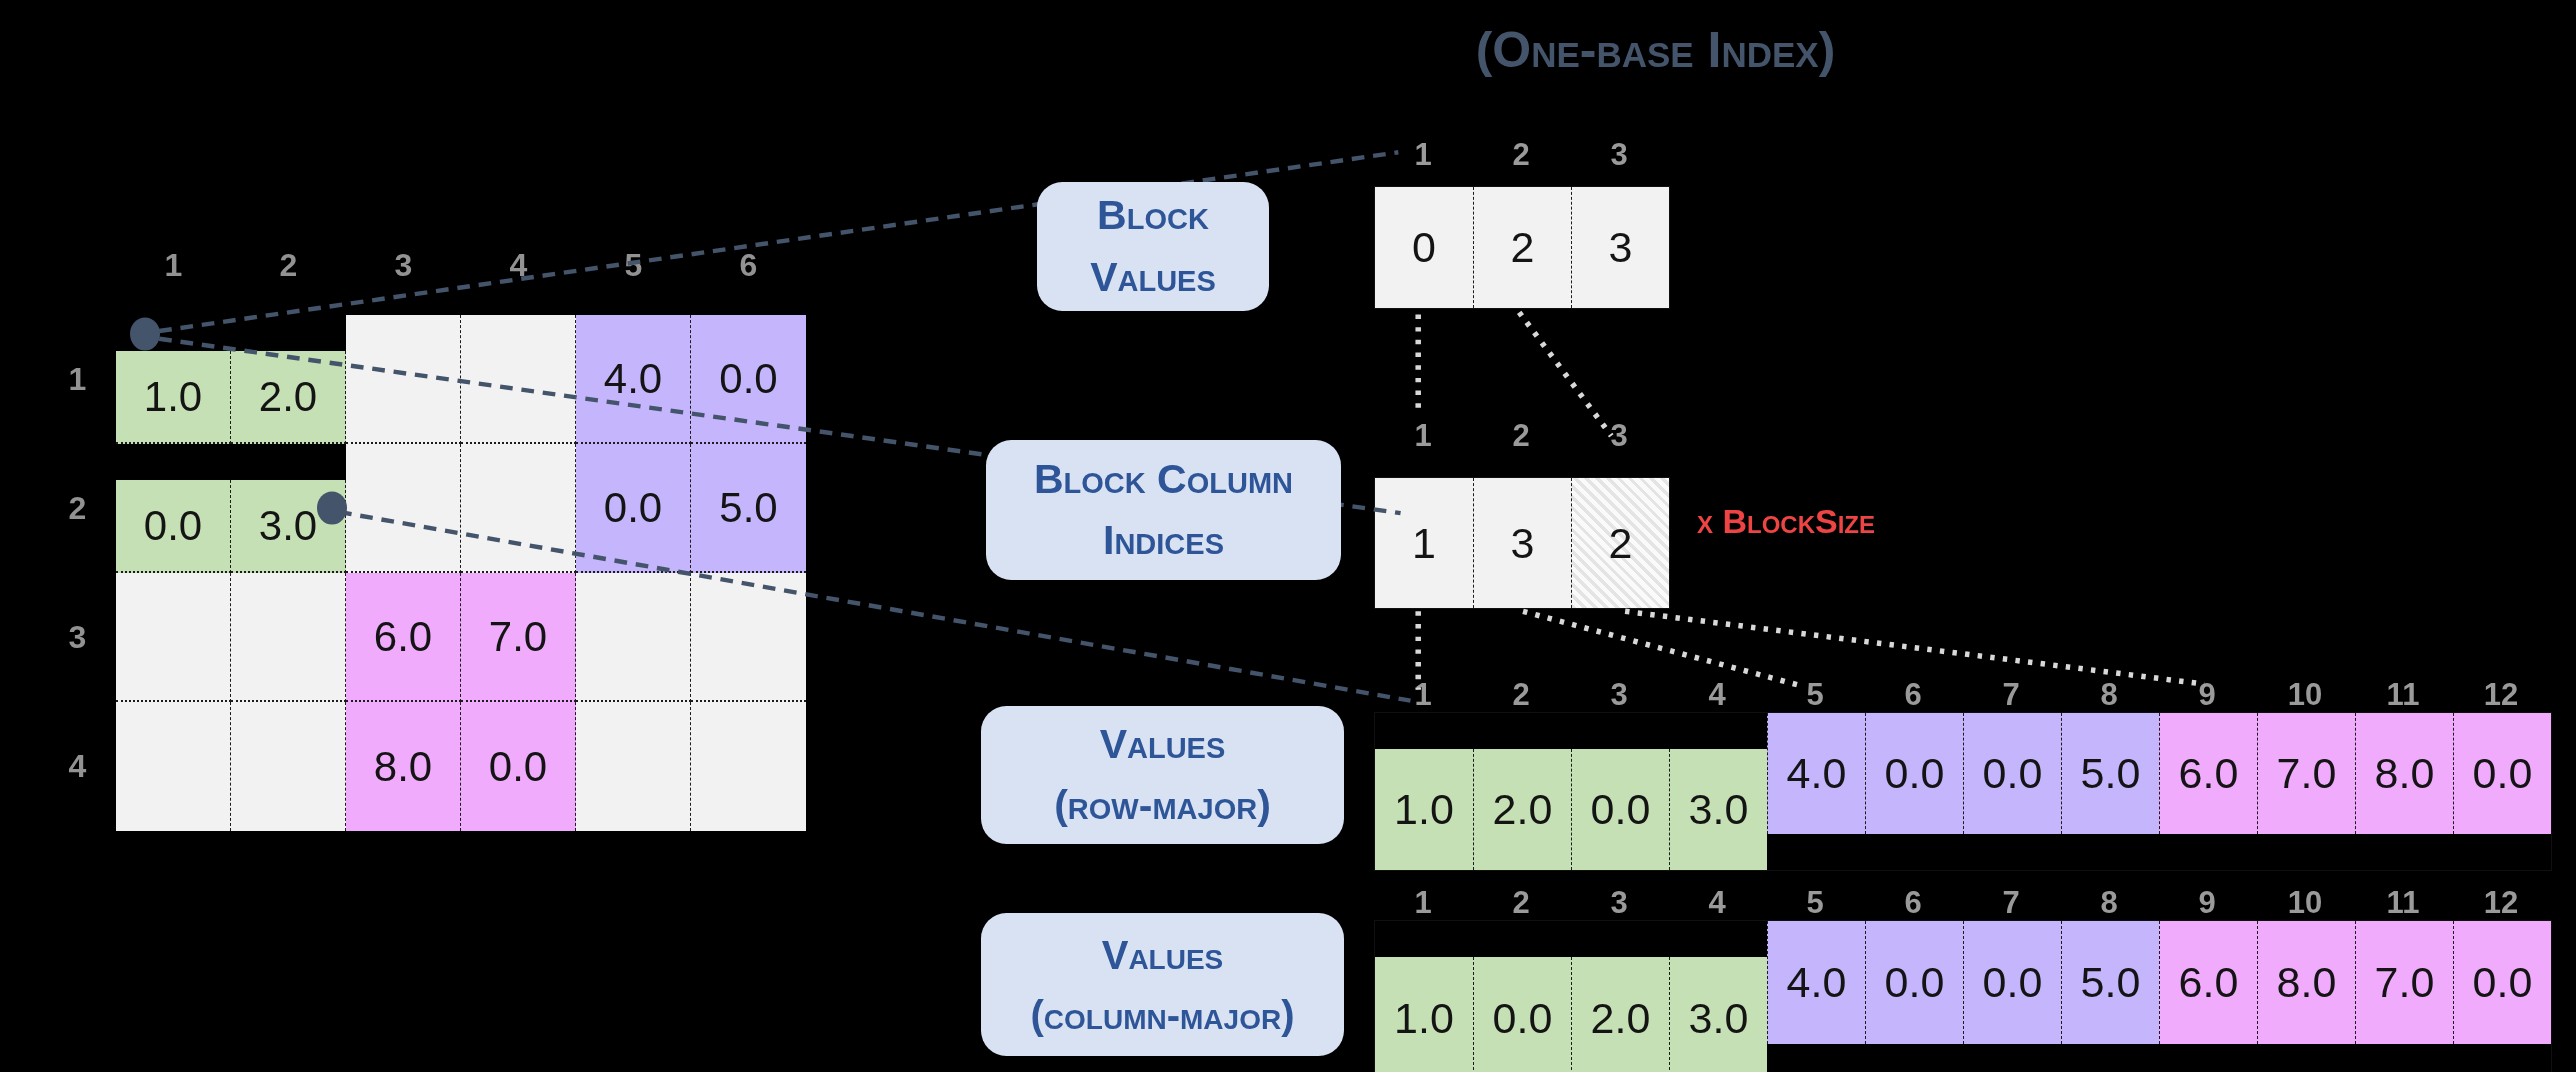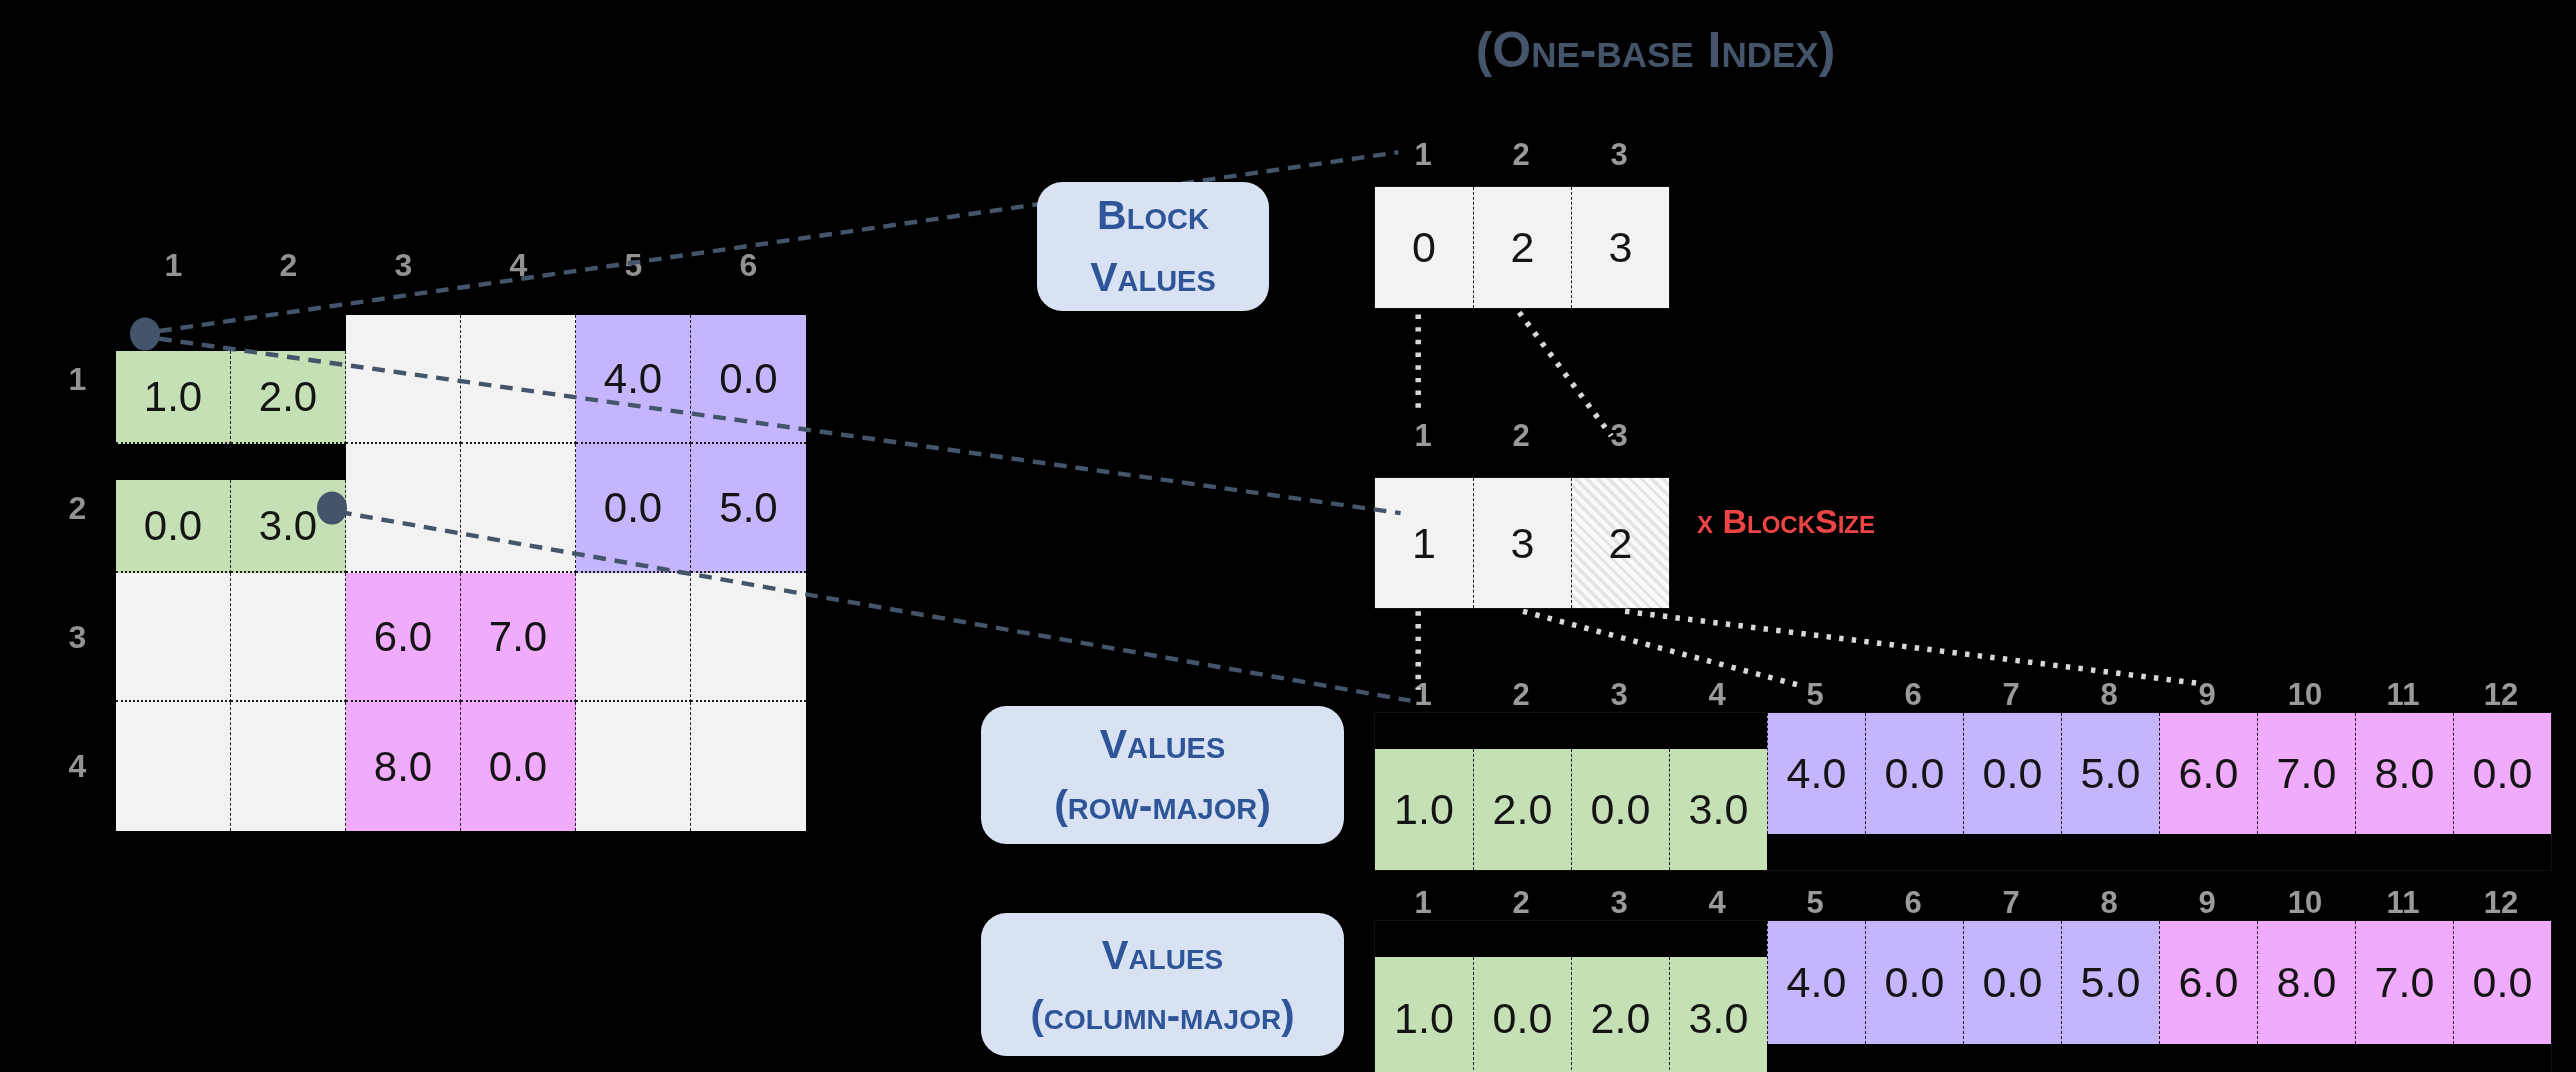--- a/index.html
+++ b/index.html
@@ -122,20 +122,24 @@
     <line x1="2945" y1="1108" x2="3995" y2="1240" stroke="#d8d8d8" stroke-width="10" stroke-dasharray="8 15"></line>
   </svg>
 
   <span class="dot dot-a"></span>
   <span class="dot dot-b"></span>
 
   <div class="lbox box-bo">
     <div>Block</div>
     <div>Values</div>
   </div>
+  <div class="lbox box-bci">
+    <div>Block Column</div>
+    <div>Indices</div>
+  </div>
   <div class="lbox box-vrm">
     <div>Values</div>
     <div>(row-major)</div>
   </div>
   <div class="lbox box-vcm">
     <div>Values</div>
     <div>(column-major)</div>
   </div>
 
   <div class="arrwrap wrap-bo">

